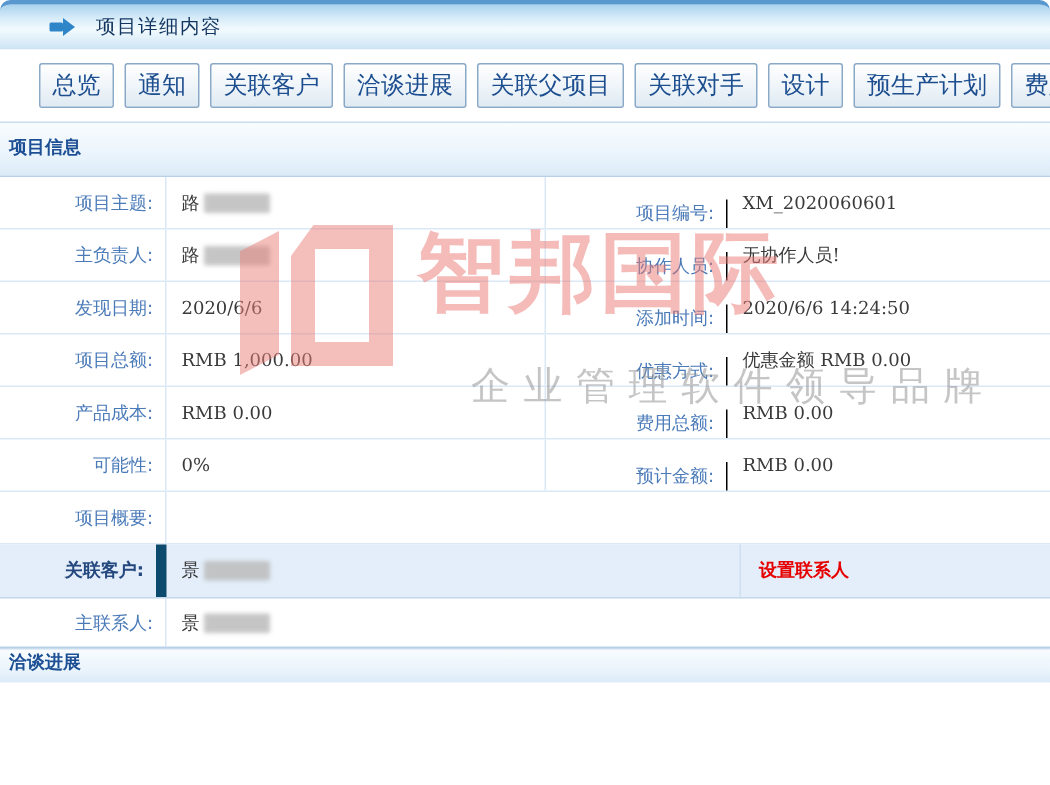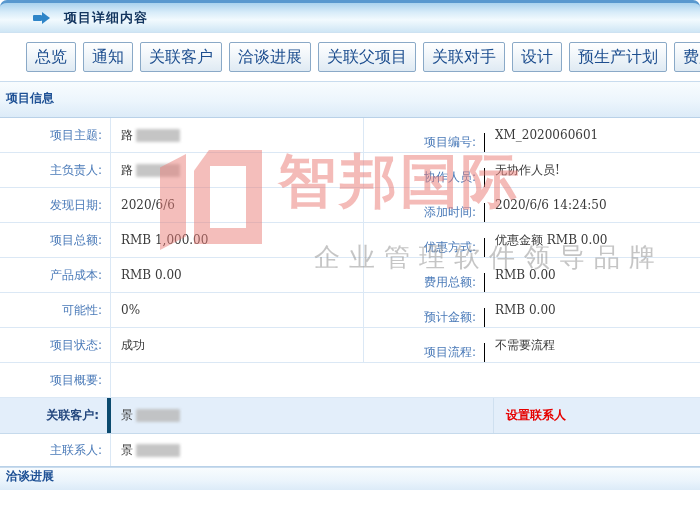--- a/index.html
+++ b/index.html
@@ -8,21 +8,21 @@
   .page{position:relative;width:700px;height:523px;overflow:hidden;background:#fff;}
 
   
   .titlebar{height:29px;border-top:3px solid #5898cf;border-radius:7px 7px 0 0;
     background:linear-gradient(180deg,#a9d2ee 0%,#d8ecf9 32%,#f2fafe 58%,#cfe6f5 100%);
     display:flex;align-items:center;border-bottom:1px solid #cde2f2;}
   .arrow{margin-left:33px;display:flex;align-items:center;}
   .arrow .shaft{width:9px;height:6px;background:#2e85c8;border-radius:1px;}
   .arrow .head{width:0;height:0;border-left:8px solid #2e85c8;
     border-top:6px solid transparent;border-bottom:6px solid transparent;}
-  .titlebar .title{margin-left:14px;font-size:13px;font-weight:bold;color:#12355f;letter-spacing:1px;}
+  .titlebar .title{margin-left:14px;font-size:13px;font-weight:normal;color:#12355f;letter-spacing:1px;}
 
   
   .toolbar{height:48px;display:flex;align-items:center;padding-left:26px;gap:7px;
     white-space:nowrap;overflow:hidden;}
   .btn{flex:0 0 auto;background:linear-gradient(180deg,#ffffff 0%,#f1f6fa 45%,#dfeaf3 100%);
     border:1px solid #8aa9c7;border-radius:2px;color:#1d4e8f;font-size:16px;
     font-family:inherit;padding:4px 8px;cursor:pointer;line-height:1.2;}
 
   
   .secbar{border-top:1px solid #c9dcee;color:#1c4f94;font-weight:bold;box-sizing:border-box;
@@ -39,21 +39,21 @@
   .lab1{width:111px;border-right:1px solid #dbe8f5;}
   .lab2{width:121px;border-right:1px solid #000000;margin-top:15px;}
   .val{padding-left:10px;color:#3a3a3a;font-family:"DejaVu Serif","Liberation Serif",serif;}
   .val1{width:253px;border-right:1px solid #dbe8f5;}
   .val2{flex:1;}
   .valwide{flex:1;}
   .mask{display:inline-block;width:44px;height:13px;margin-left:3px;background:#bcbcbc;
     filter:blur(1.5px);border-radius:1px;opacity:.85;}
 
   .row.crow{height:36px;background:#e3eefa;border-bottom:1px solid #c6daec;}
-  .crow .lab1{font-weight:bold;color:#24477e;border-right:4px solid #0c4a6e;}
+  .crow .lab1{font-weight:bold;color:#24477e;border-right:7px solid #0c4a6e;}
   .crow .valc{width:383px;border-right:1px solid #cfe0f0;}
   .crow .action{flex:1;padding-left:12px;}
   .action-link{color:#e60000;font-weight:bold;text-decoration:none;cursor:pointer;font-family:Liberation Serif, serif;}
   .row.contact{height:32px;border-bottom:none;}
 
   
   .watermark{position:absolute;left:150px;top:148px;width:470px;height:125px;
     pointer-events:none;z-index:5;}
   .wm-bar{position:absolute;left:10px;top:6px;width:26px;height:96px;
     background:rgba(233,125,120,.5);clip-path:polygon(0 14%,100% 0,100% 86%,0 100%);}
@@ -158,31 +158,20 @@
       <div class="cell val val1">
         <span class="vtext">0%</span>
 
       </div>
       <div class="cell lab lab2">预计金额:</div>
       <div class="cell val val2">
         <span class="vtext">RMB 0.00</span>
       </div>
     </div>
       <div class="row">
-      <div class="cell lab lab1">项目状态:</div>
-      <div class="cell val val1">
-        <span class="vtext">成功</span>
-
-      </div>
-      <div class="cell lab lab2">项目流程:</div>
-      <div class="cell val val2">
-        <span class="vtext">不需要流程</span>
-      </div>
-    </div>
-      <div class="row">
       <div class="cell lab lab1">项目概要:</div>
       <div class="cell val valwide"></div>
     </div>
     <div class="row crow">
       <div class="cell lab lab1">关联客户:</div>
       <div class="cell val valc">
         <span>景</span>
         <span class="mask"></span>
       </div>
       <div class="cell action">

